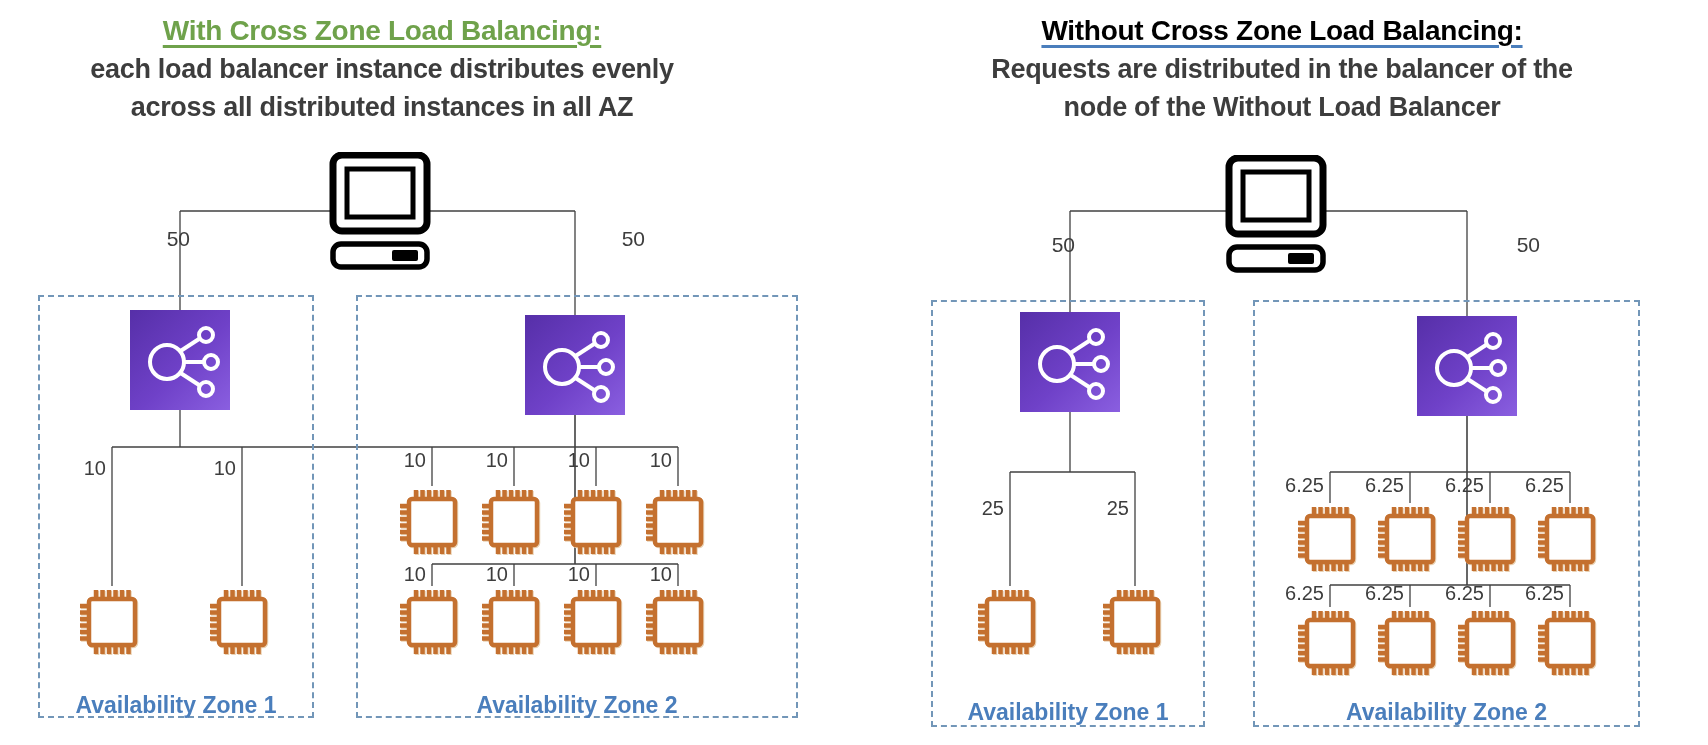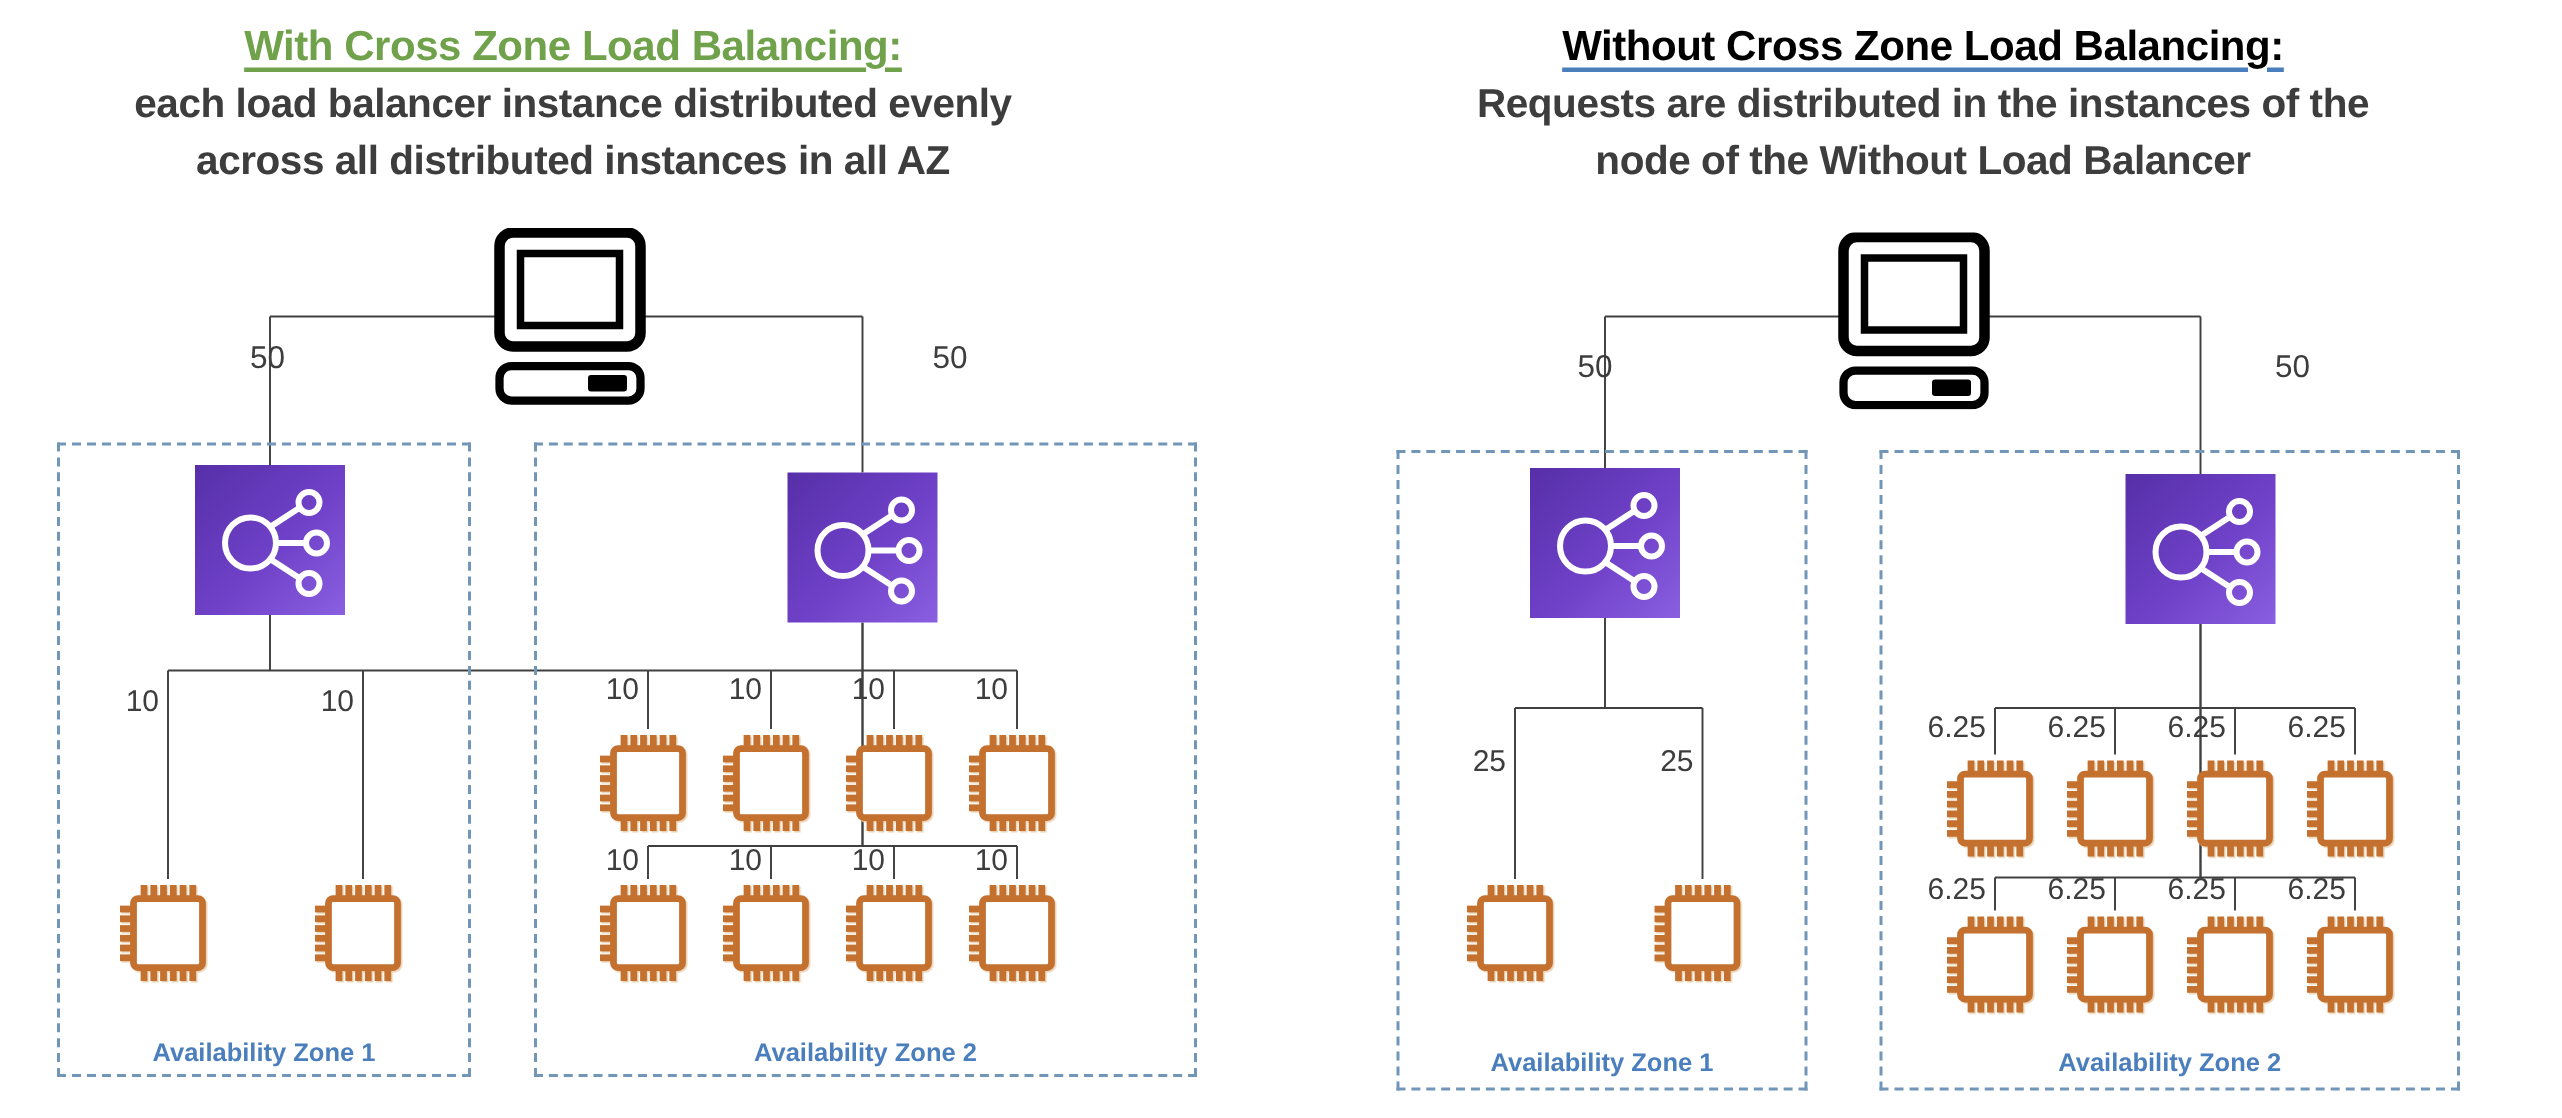--- a/index.html
+++ b/index.html
@@ -7,21 +7,21 @@
     position:relative;width:1708px;height:745px;background:#ffffff;overflow:hidden;
     font-family:"Liberation Sans", sans-serif;
   }
   svg.overlay{position:absolute;left:0;top:0;width:1708px;height:745px;pointer-events:none;}
   .title-block{position:absolute;top:12px;width:724px;text-align:center;letter-spacing:-0.3px;}
   .title-line{font-size:28px;font-weight:bold;line-height:38px;text-decoration:underline;text-decoration-thickness:2.5px;text-underline-offset:5px;}
   .title-green{color:#6fa24b;text-decoration-color:#6fa24b;}
   .title-blue{color:#000000;text-decoration-color:#4a7ebc;}
   .sub-line{font-size:27px;font-weight:bold;line-height:38px;color:#3d3d3d;}
   .az-box{position:absolute;border:2px dashed #7296b8;box-sizing:border-box;background:transparent;}
-  .az-label{position:absolute;font-size:17px;font-weight:600;color:#4a7ebc;text-align:center;}
+  .az-label{position:absolute;font-size:23px;font-weight:600;color:#4a7ebc;text-align:center;}
   .num{position:absolute;font-size:20px;font-weight:500;color:#3d3d3d;width:60px;text-align:right;line-height:20px;}
   .num50{position:absolute;font-size:21px;font-weight:500;color:#3d3d3d;width:80px;text-align:right;line-height:22px;}
   .lb{position:absolute;width:100px;height:100px;background:linear-gradient(135deg,#562fa8 0%,#6f41c8 55%,#8a5fe0 100%);}
   .lb svg{position:absolute;left:0;top:0;width:100%;height:100%;}
   .chip{position:absolute;width:72px;height:72px;filter:drop-shadow(1.5px 1.5px 0px #e9d2b4);}
   .computer{position:absolute;width:120px;height:118px;}
   .hidden-defs{position:absolute;width:0;height:0;overflow:hidden;}
 </style>
 </head>
 <body>
@@ -116,21 +116,21 @@
       <line x1="1330" y1="585" x2="1570" y2="585"></line>
       <line x1="1330" y1="585" x2="1330" y2="607"></line>
       <line x1="1410" y1="585" x2="1410" y2="607"></line>
       <line x1="1490" y1="585" x2="1490" y2="607"></line>
       <line x1="1570" y1="585" x2="1570" y2="607"></line>
     </g>
   </svg>
 
   <div class="title-block" style="left:20px;">
     <div class="title-line title-green">With Cross Zone Load Balancing:</div>
-    <div class="sub-line">each load balancer instance distributed evenly</div>
+    <div class="sub-line">each load balancer instance distributes evenly</div>
     <div class="sub-line">across all distributed instances in all AZ</div>
   </div>
 
   <svg class="computer" style="left:320px;top:152px;">
       <use href="#sym-computer"></use>
     </svg>
 
   <div class="num50" style="left:110px;top:228px;">50</div>
   <div class="num50" style="left:565px;top:228px;">50</div>
 
@@ -188,21 +188,21 @@
     </svg>
   <svg class="chip" style="left:560px;top:586px;">
       <use href="#sym-chip"></use>
     </svg>
   <svg class="chip" style="left:642px;top:586px;">
       <use href="#sym-chip"></use>
     </svg>
 
   <div class="title-block" style="left:920px;">
     <div class="title-line title-blue">Without Cross Zone Load Balancing:</div>
-    <div class="sub-line">Requests are distributed in the instances of the</div>
+    <div class="sub-line">Requests are distributed in the balancer of the</div>
     <div class="sub-line">node of the Without Load Balancer</div>
   </div>
 
   <svg class="computer" style="left:1216px;top:155px;">
       <use href="#sym-computer"></use>
     </svg>
 
   <div class="num50" style="left:995px;top:234px;">50</div>
   <div class="num50" style="left:1460px;top:234px;">50</div>
 

